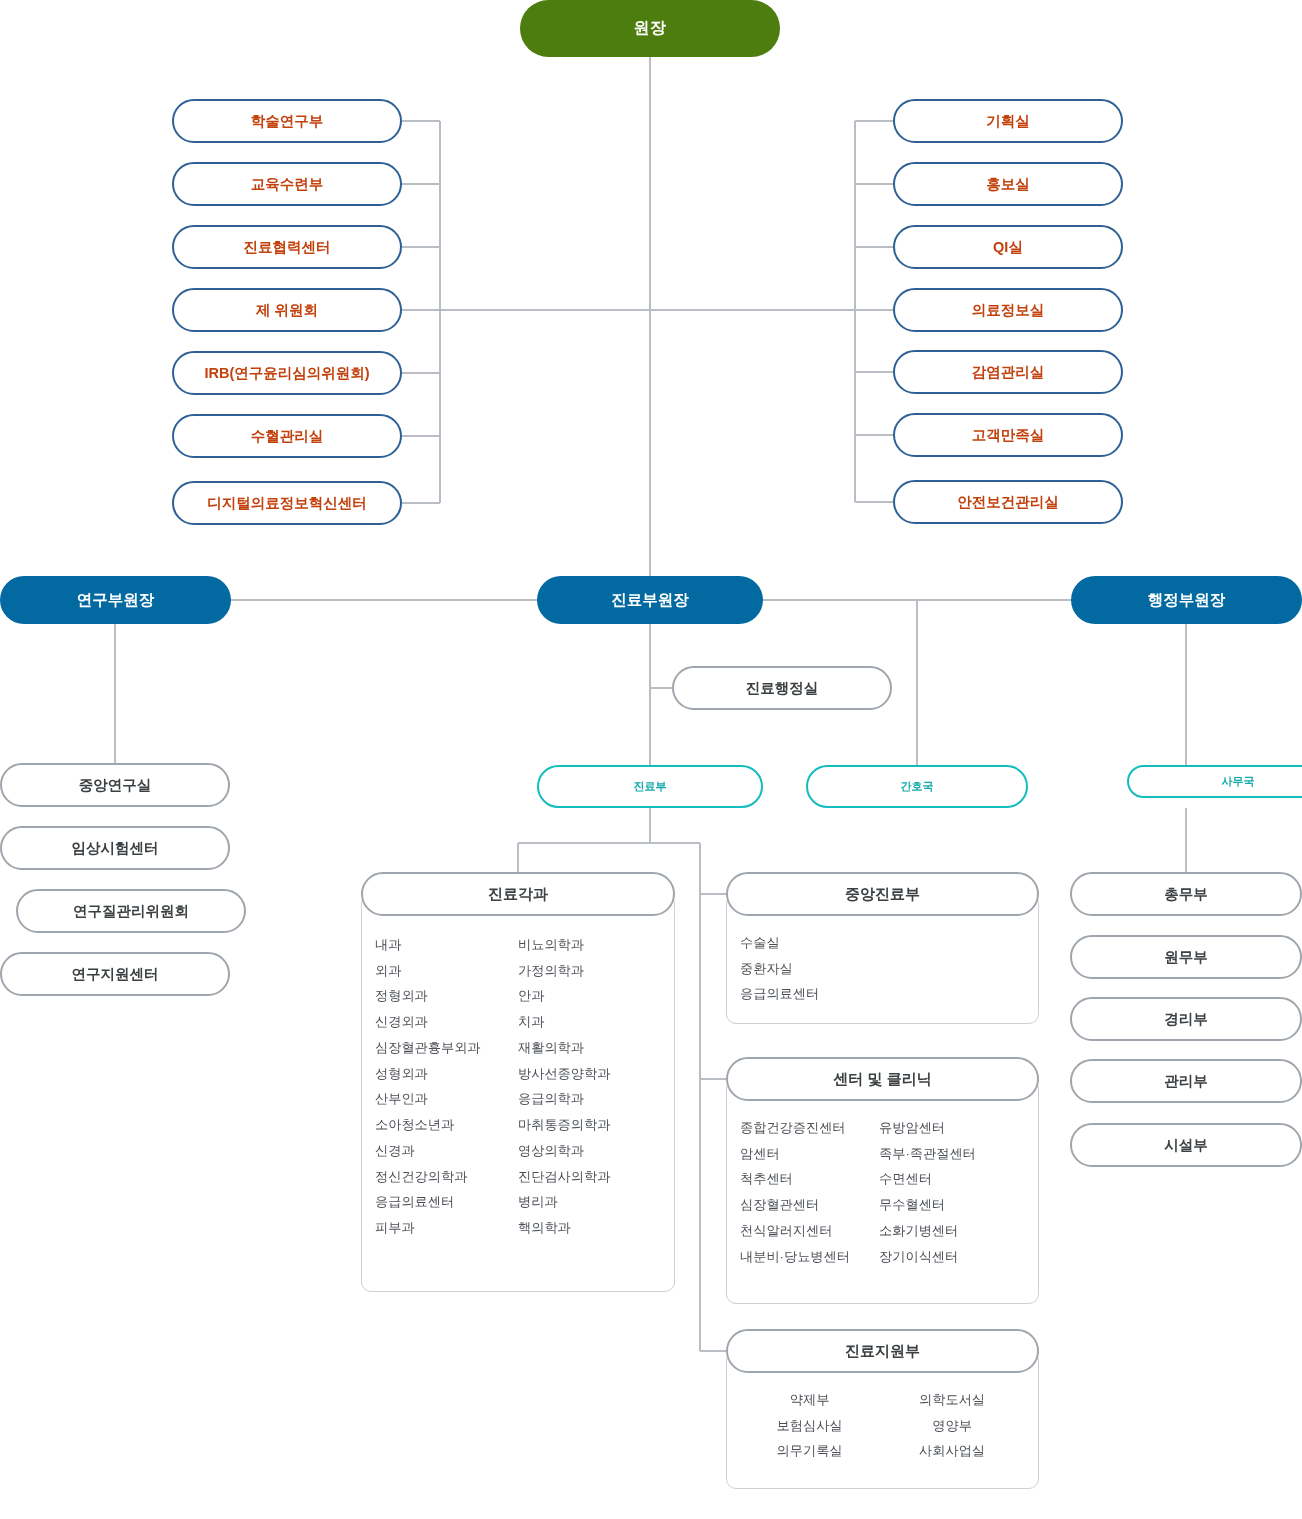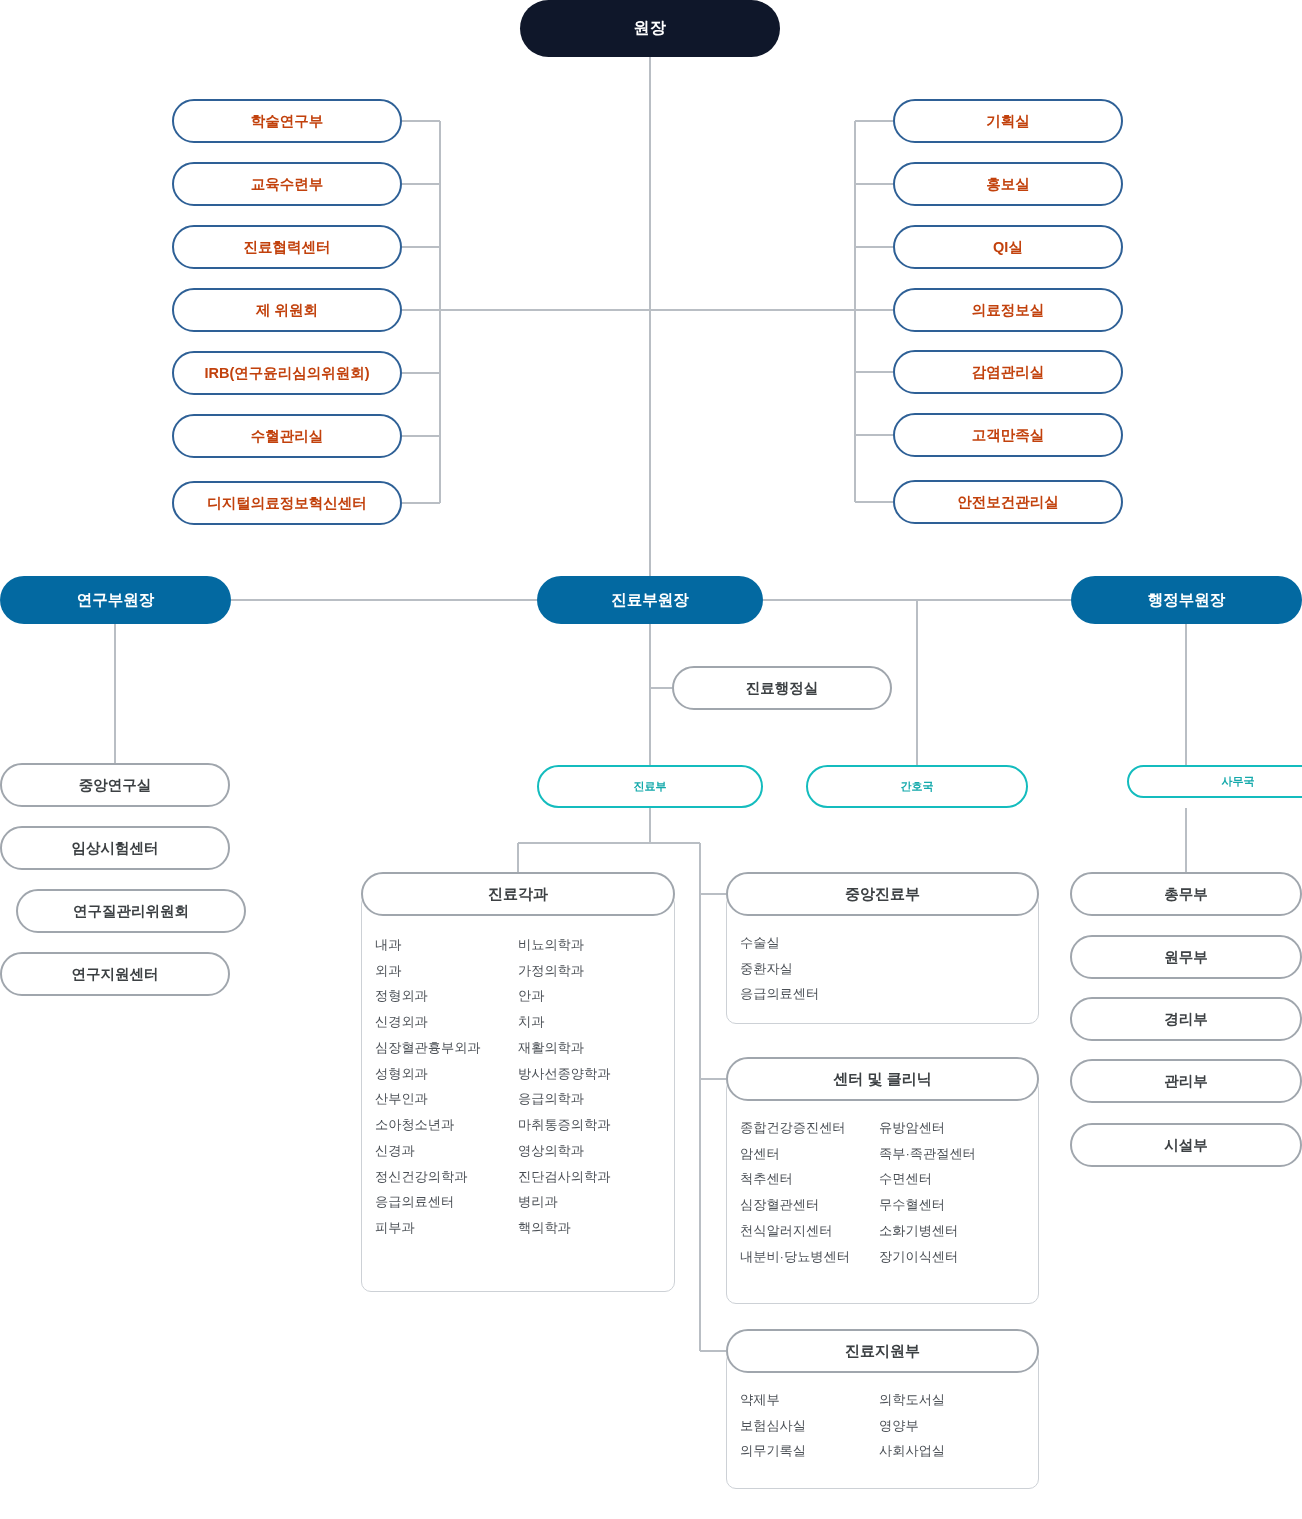--- a/index.html
+++ b/index.html
@@ -4,21 +4,21 @@
 <style>
   html,body{margin:0;padding:0;background:#ffffff;}
   body{font-family:"Liberation Sans","DejaVu Sans",sans-serif;}
   #chart{position:relative;width:1302px;height:1519px;background:#fff;overflow:hidden;}
   #wires{position:absolute;left:0;top:0;width:1302px;height:1519px;pointer-events:none;}
 
   .node{position:absolute;box-sizing:border-box;display:flex;align-items:center;
         justify-content:center;text-align:center;line-height:1.15;}
 
   
-  .root{background:#0f172a;color:#ffffff;border-radius:30px;font-size:16px;font-weight:bold;letter-spacing:.5px;}
+  .root{background:#4d7c0f;color:#ffffff;border-radius:30px;font-size:16px;font-weight:bold;letter-spacing:.5px;}
 
   
   .pill-blue{background:#ffffff;border:2px solid #2e6096;border-radius:40px;
              color:#c2410c;font-size:14.5px;font-weight:bold;}
 
   
   .vp{background:#0369a1;color:#ffffff;border-radius:26px;font-size:15.5px;font-weight:bold;}
 
   
   .pill-teal{background:#ffffff;border:2.5px solid #14bcbe;border-radius:40px;
@@ -203,21 +203,21 @@
         <span class="li">무수혈센터</span>
         <span class="li">소화기병센터</span>
         <span class="li">장기이식센터</span>
       </div>
     </div>
   </div>
 
   <div class="panel" style="left:726px;top:1329px;width:313px;height:160px;">
     <div class="panel-body" style="top:22px;height:138px;"></div>
     <div class="panel-head">진료지원부</div>
-    <div class="panel-cols" style="top:58px;">
+    <div class="panel-cols" style="top:58px;text-align:center;">
       <div class="panel-col" style="width:143px;">
         <span class="li">약제부</span>
         <span class="li">보험심사실</span>
         <span class="li">의무기록실</span>
       </div>
       <div class="panel-col" style="width:150px;">
         <span class="li">의학도서실</span>
         <span class="li">영양부</span>
         <span class="li">사회사업실</span>
       </div>

